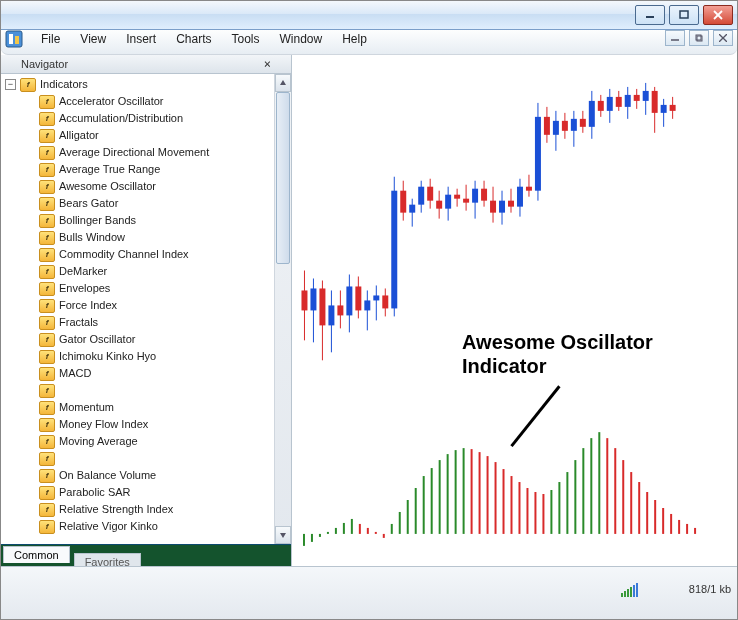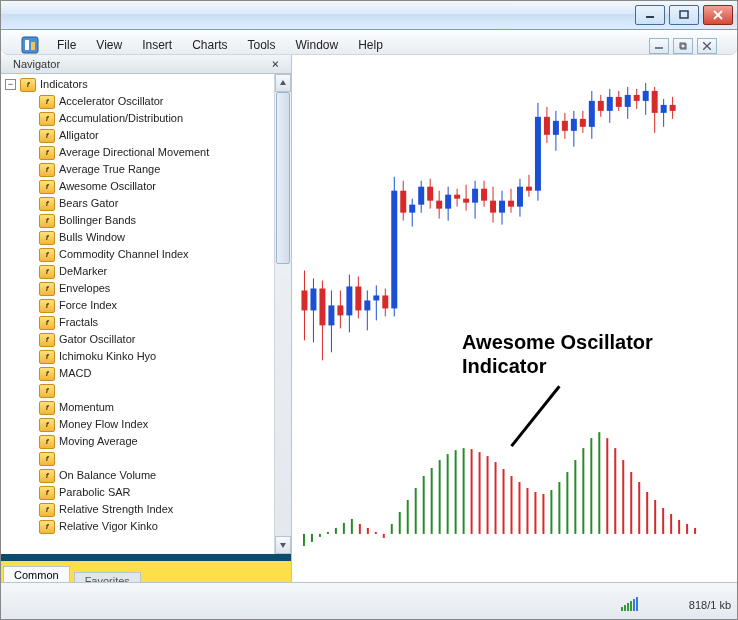--- a/index.html
+++ b/index.html
@@ -1,47 +1,47 @@
 <!DOCTYPE html>
 <html><head>
 <meta charset="utf-8">
 <style>
 html,body{margin:0;padding:0;font-family:"Segoe UI",Tahoma,sans-serif;font-size:12px;background:#fff;}
 .outer{border:1px solid #888;width:736px;height:618px;margin:0;display:flex;flex-direction:column;background:#fff;}
 .titlebar{height:28px;background:linear-gradient(to bottom,#f4f8fc 0%,#dbe9f8 45%,#c8ddf3 46%,#dfeefd 100%);display:flex;align-items:center;justify-content:flex-end;padding:0 4px 0 6px;border-bottom:1px solid #7a9ec9;}
 .winbtn{width:28px;height:18px;margin-left:4px;border:1px solid #4a6a8f;border-radius:2px;display:flex;align-items:center;justify-content:center;background:linear-gradient(to bottom,#eaf3fc,#cde2f6);cursor:default;}
 .winbtn.close{background:linear-gradient(to bottom,#f2a096,#d44a37);border-color:#8a2a1f;}
 .winbtn svg{display:block;}
-.menubar{height:24px;display:flex;align-items:flex-end;padding:0 20px;background:linear-gradient(to bottom,#fdfefe,#e7edf3);border-bottom:1px solid #cfd6de;border-radius:7px;}
+.menubar{height:24px;display:flex;align-items:flex-start;padding:0 4px;background:linear-gradient(to bottom,#fdfefe,#e7edf3);border-bottom:1px solid #cfd6de;border-radius:7px;}
 .menubar .appicon{width:18px;height:18px;margin-right:8px;display:inline-flex;align-items:center;justify-content:center;}
 .menubar .menuitem{padding:2px 10px;color:#222;cursor:default;}
 .menubar .spacer{flex:1;}
 .mdibtn{width:18px;height:14px;margin-left:4px;border:1px solid #9db5cc;background:linear-gradient(to bottom,#f6fafd,#dce8f3);display:flex;align-items:center;justify-content:center;cursor:default;}
 .workspace{flex:1;display:flex;overflow:hidden;}
 .navigator{width:290px;display:flex;flex-direction:column;border-right:1px solid #b8c4cf;}
-.navheader{height:18px;background:linear-gradient(to bottom,#f2f5f8,#dde4eb);border-bottom:1px solid #b8c4cf;display:flex;align-items:center;padding:0 12px;font-size:11px;color:#333;}
+.navheader{height:18px;background:linear-gradient(to bottom,#f2f5f8,#dde4eb);border-bottom:1px solid #b8c4cf;display:flex;align-items:center;padding:0 20px;font-size:11px;color:#333;}
 .navheader .navtitle{flex:1;}
 .navheader .navclose{font-family:monospace;font-size:12px;cursor:default;}
 .navbody{flex:1;display:flex;overflow:hidden;}
 .tree{flex:1;overflow:hidden;padding:2px 0 0 4px;line-height:17px;font-size:11px;color:#222;}
 .treeitem{display:flex;align-items:center;height:17px;white-space:nowrap;}
 .treeitem.root{margin-left:0;}
 .treeitem.child{margin-left:34px;}
 .plusminus{width:9px;height:9px;border:1px solid #8a8a8a;display:inline-flex;align-items:center;justify-content:center;font-size:9px;line-height:9px;color:#333;margin-right:4px;background:#fff;}
 .fx{width:14px;height:12px;background:linear-gradient(to bottom,#ffe27a,#f4b63a);border:1px solid #c98f1e;border-radius:2px;display:inline-flex;align-items:center;justify-content:center;margin-right:4px;font-size:8px;font-style:italic;font-weight:bold;color:#4a3a10;}
 .navscroll{width:16px;background:linear-gradient(to bottom,#f0f3f6,#e3e8ee);border-left:1px solid #cfd6de;position:relative;}
 .scrollarrow{height:16px;display:flex;align-items:center;justify-content:center;background:linear-gradient(to bottom,#f7fafc,#dbe3ec);border:1px solid #b8c4cf;margin:0;cursor:default;}
 .scrollthumb{position:absolute;left:1px;right:1px;background:linear-gradient(to right,#e7eef6,#cfdceb);border:1px solid #9db5cc;border-radius:2px;}
-.navtabs{height:21px;border-top:7px solid #0c4a6e;display:flex;align-items:flex-end;background:#fde047;}
+.navtabs{height:21px;border-top:1px solid #0c4a6e;display:flex;align-items:flex-start;background:#14532d;}
 .navtab{padding:2px 10px 2px 10px;font-size:11px;background:#f8fafc;border:1px solid #b8c4cf;border-bottom:none;margin-right:2px;margin-left:2px;position:relative;top:1px;cursor:default;}
 .navtab.inactive{background:#e0e6ec;color:#555;top:8px;border-bottom:1px solid #b8c4cf;}
 .chartzone{flex:1;position:relative;background:#fff;overflow:hidden;}
 .chartsvg{position:absolute;inset:0;}
 .annotation{position:absolute;font-family:Arial,sans-serif;font-size:20px;font-weight:bold;color:#000;line-height:1.2;}
-.statusbar{height:20px;border-top:1px solid #b8c4cf;background:linear-gradient(to bottom,#f4f7fa,#e4e9ef);display:flex;align-items:flex-end;padding:8px 6px;font-size:11px;color:#333;gap:36px;}
+.statusbar{height:20px;border-top:1px solid #b8c4cf;background:linear-gradient(to bottom,#f4f7fa,#e4e9ef);display:flex;align-items:flex-start;padding:16px 6px;font-size:11px;color:#333;gap:36px;}
 .statusbar .sspacer{flex:1;}
 .statusicon{width:20px;height:14px;margin-right:12px;}
 </style>
 </head>
 <body>
 <div class="outer">
 
   <div class="titlebar">
     <div class="winbtn">
         <svg width="10" height="10">

